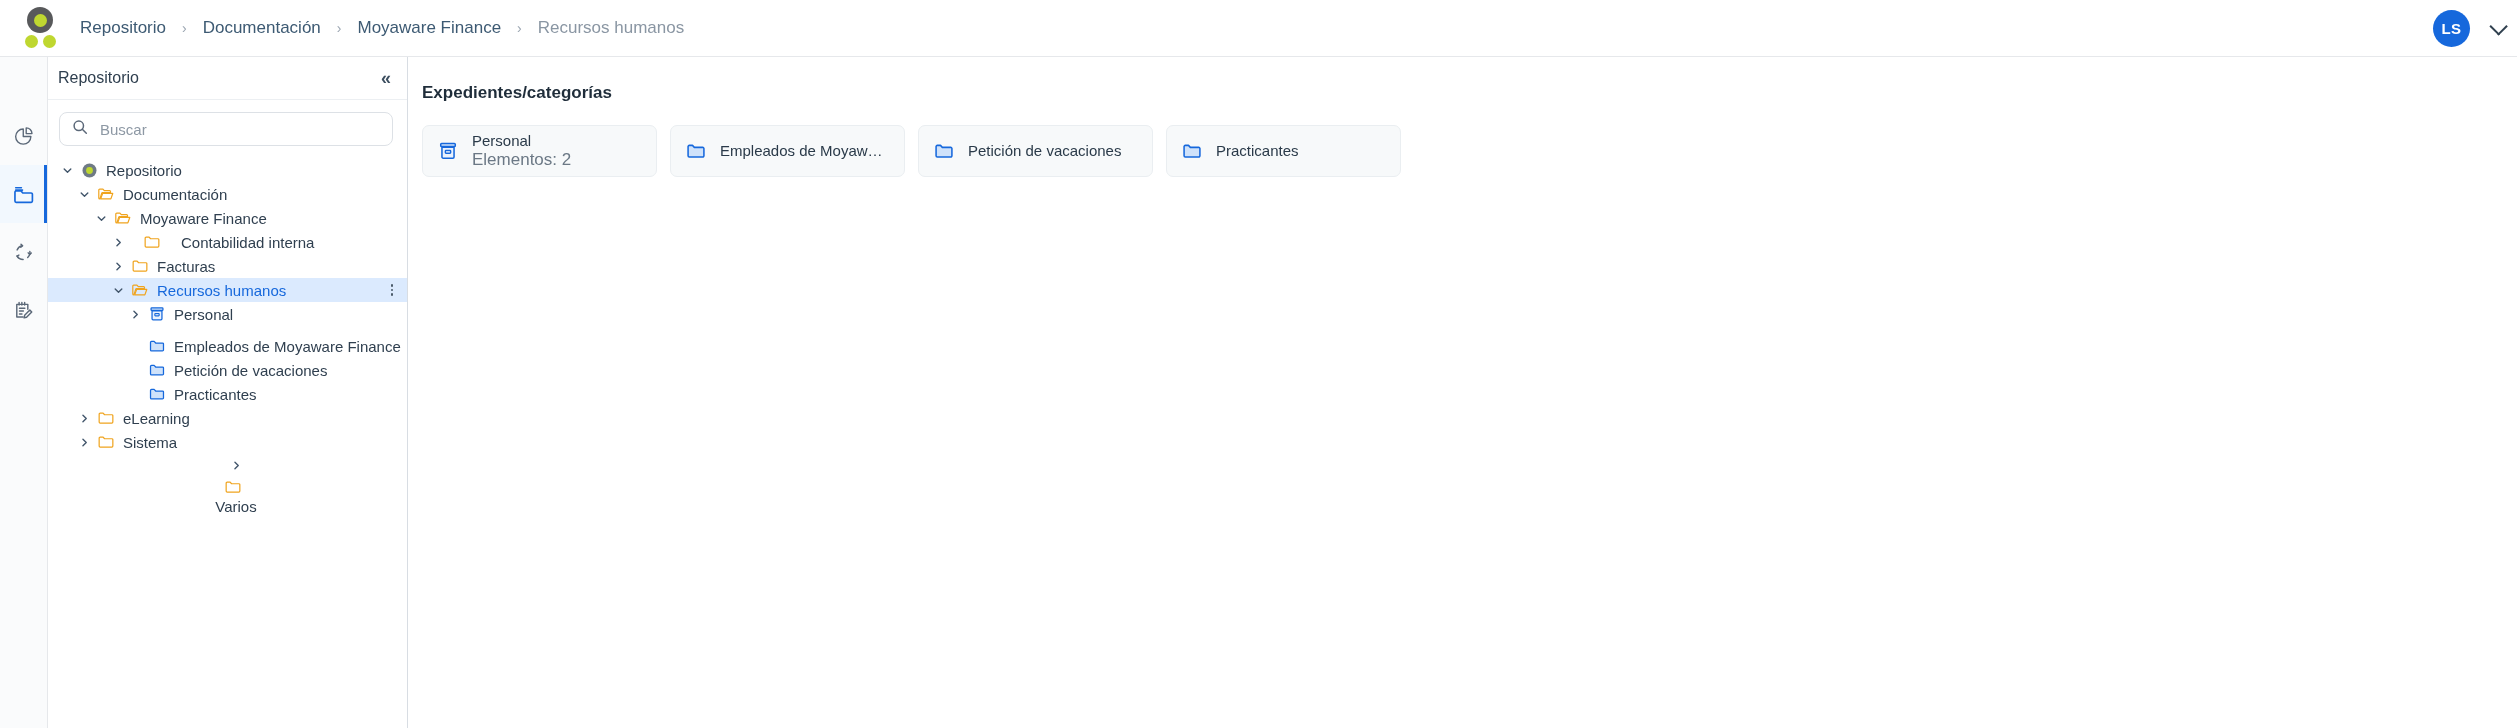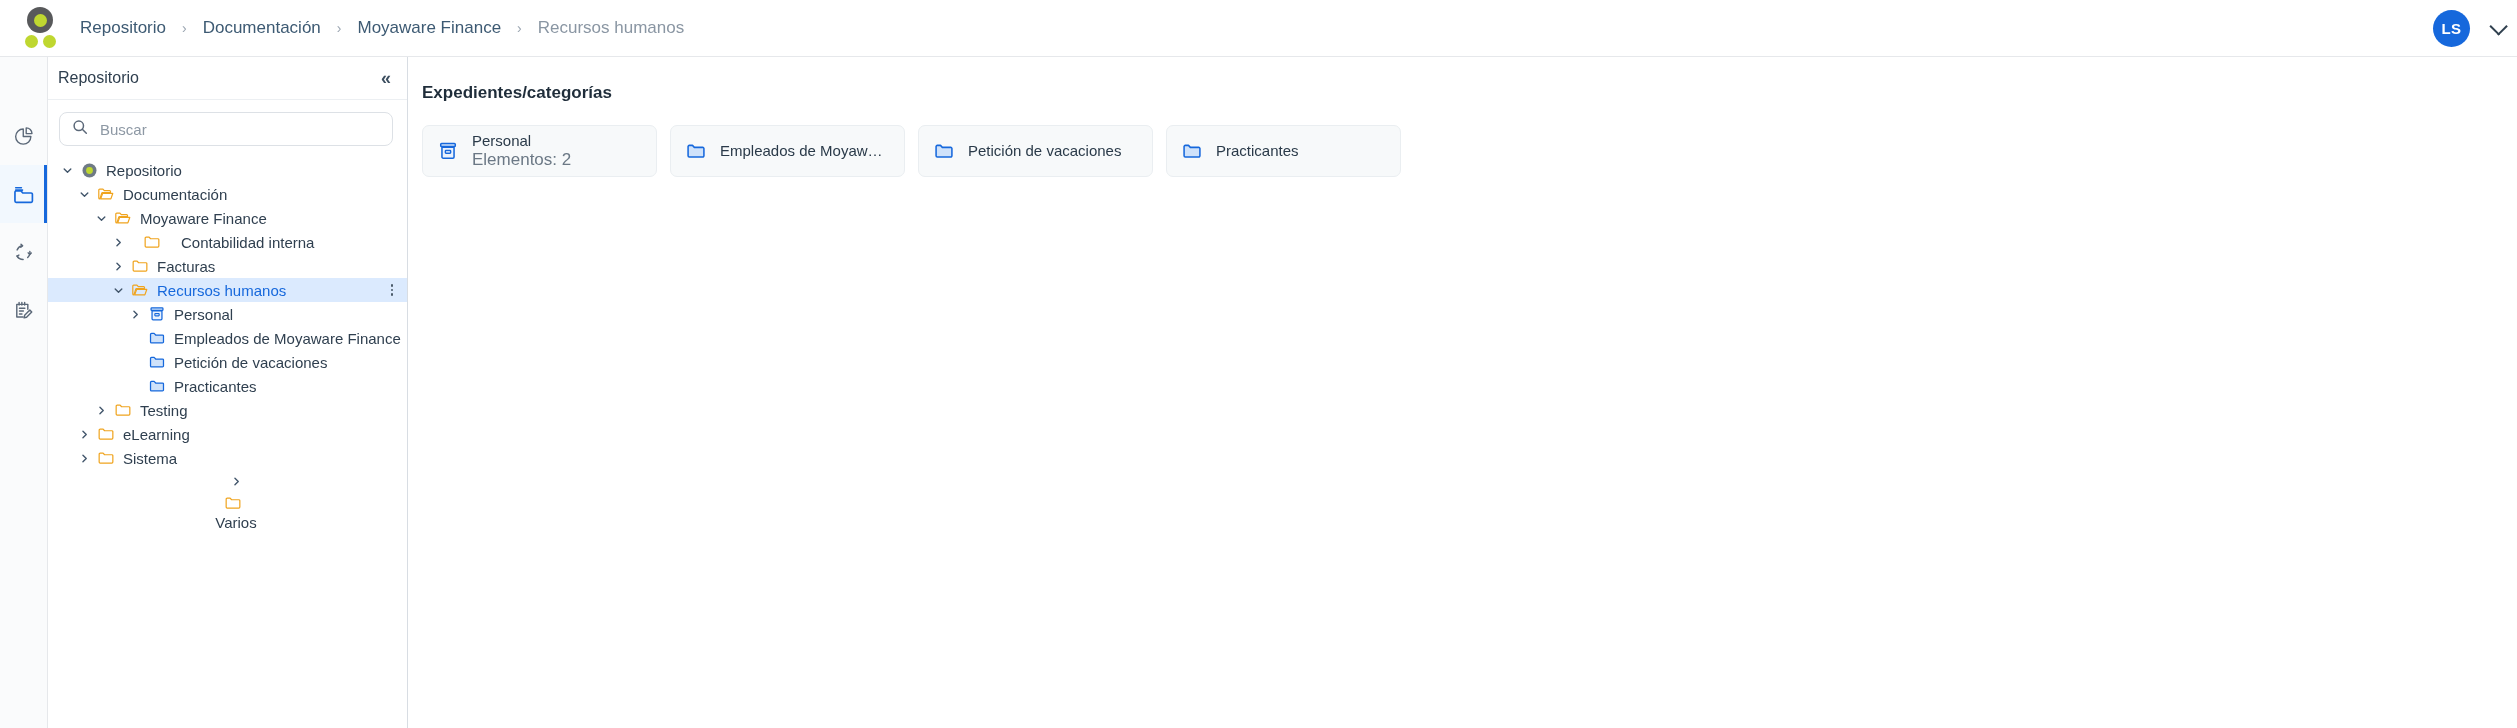--- a/index.html
+++ b/index.html
@@ -383,59 +383,46 @@
         </span>
         <span class="tree-icon">
           <svg width="18" height="18" viewBox="0 0 20 20" fill="none">
             <rect x="3.4" y="3.1" width="13.2" height="2.9" rx=".8" fill="#cfe2fa" stroke="#1668dc" stroke-width="1.4"></rect>
             <path d="M4.5 6.6h11v8.8a1.1 1.1 0 0 1-1.1 1.1H5.6a1.1 1.1 0 0 1-1.1-1.1V6.6z" fill="#eaf2fd" stroke="#1668dc" stroke-width="1.4" stroke-linejoin="round"></path>
             <rect x="7.6" y="9.6" width="4.8" height="2.4" rx=".6" fill="#fff" stroke="#1668dc" stroke-width="1.3"></rect>
           </svg>
         </span>
         <span class="tree-label">Personal</span>
       </div>
+      <div class="tree-row" style="padding-left: 76px; margin-top: 8px;">
+        <span class="twisty"></span>
+        <span class="tree-icon">
+          <svg width="18" height="18" viewBox="0 0 20 20" fill="none">
+            <path d="M2.8 6a1.1 1.1 0 0 1 1.1-1.1h2.9L8.5 6.7h7.6A1.1 1.1 0 0 1 17.2 7.8v6.6a1.1 1.1 0 0 1-1.1 1.1H3.9a1.1 1.1 0 0 1-1.1-1.1V6z" fill="#cfe2fa" stroke="#1668dc" stroke-width="1.4" stroke-linejoin="round"></path>
+          </svg>
+        </span>
+        <span class="tree-label">Empleados de Moyaware Finance</span>
+      </div>
       <div class="tree-row" style="padding-left: 76px;">
         <span class="twisty"></span>
         <span class="tree-icon">
           <svg width="18" height="18" viewBox="0 0 20 20" fill="none">
             <path d="M2.8 6a1.1 1.1 0 0 1 1.1-1.1h2.9L8.5 6.7h7.6A1.1 1.1 0 0 1 17.2 7.8v6.6a1.1 1.1 0 0 1-1.1 1.1H3.9a1.1 1.1 0 0 1-1.1-1.1V6z" fill="#cfe2fa" stroke="#1668dc" stroke-width="1.4" stroke-linejoin="round"></path>
           </svg>
         </span>
-        <span class="tree-label">Empleados de Moyaware Finance</span>
+        <span class="tree-label">Petición de vacaciones</span>
       </div>
       <div class="tree-row" style="padding-left: 76px;">
         <span class="twisty"></span>
         <span class="tree-icon">
           <svg width="18" height="18" viewBox="0 0 20 20" fill="none">
             <path d="M2.8 6a1.1 1.1 0 0 1 1.1-1.1h2.9L8.5 6.7h7.6A1.1 1.1 0 0 1 17.2 7.8v6.6a1.1 1.1 0 0 1-1.1 1.1H3.9a1.1 1.1 0 0 1-1.1-1.1V6z" fill="#cfe2fa" stroke="#1668dc" stroke-width="1.4" stroke-linejoin="round"></path>
           </svg>
         </span>
-        <span class="tree-label">Petición de vacaciones</span>
-      </div>
-      <div class="tree-row" style="padding-left: 76px;">
-        <span class="twisty"></span>
-        <span class="tree-icon">
-          <svg width="18" height="18" viewBox="0 0 20 20" fill="none">
-            <path d="M2.8 6a1.1 1.1 0 0 1 1.1-1.1h2.9L8.5 6.7h7.6A1.1 1.1 0 0 1 17.2 7.8v6.6a1.1 1.1 0 0 1-1.1 1.1H3.9a1.1 1.1 0 0 1-1.1-1.1V6z" fill="#cfe2fa" stroke="#1668dc" stroke-width="1.4" stroke-linejoin="round"></path>
-          </svg>
-        </span>
         <span class="tree-label">Practicantes</span>
-      </div>
-      <div class="tree-row" style="padding-left: 42px;">
-        <span class="twisty">
-          <svg width="11" height="11" viewBox="0 0 12 12" fill="none">
-            <path d="M4.3 2.4L7.9 6l-3.6 3.6" stroke="#42566b" stroke-width="1.5" stroke-linecap="round" stroke-linejoin="round"></path>
-          </svg>
-        </span>
-        <span class="tree-icon">
-          <svg width="18" height="18" viewBox="0 0 20 20" fill="none">
-            <path d="M2.4 5.7a1.1 1.1 0 0 1 1.1-1.1h3.3l1.6 1.8h8.1a1.1 1.1 0 0 1 1.1 1.1v7a1.1 1.1 0 0 1-1.1 1.1H3.5a1.1 1.1 0 0 1-1.1-1.1v-8.8z" stroke="#f0a41e" stroke-width="1.35" stroke-linejoin="round"></path>
-          </svg>
-        </span>
-        <span class="tree-label">Testing</span>
       </div>
       <div class="tree-row" style="padding-left: 25px;">
         <span class="twisty">
           <svg width="11" height="11" viewBox="0 0 12 12" fill="none">
             <path d="M4.3 2.4L7.9 6l-3.6 3.6" stroke="#42566b" stroke-width="1.5" stroke-linecap="round" stroke-linejoin="round"></path>
           </svg>
         </span>
         <span class="tree-icon">
           <svg width="18" height="18" viewBox="0 0 20 20" fill="none">
             <path d="M2.4 5.7a1.1 1.1 0 0 1 1.1-1.1h3.3l1.6 1.8h8.1a1.1 1.1 0 0 1 1.1 1.1v7a1.1 1.1 0 0 1-1.1 1.1H3.5a1.1 1.1 0 0 1-1.1-1.1v-8.8z" stroke="#f0a41e" stroke-width="1.35" stroke-linejoin="round"></path>

